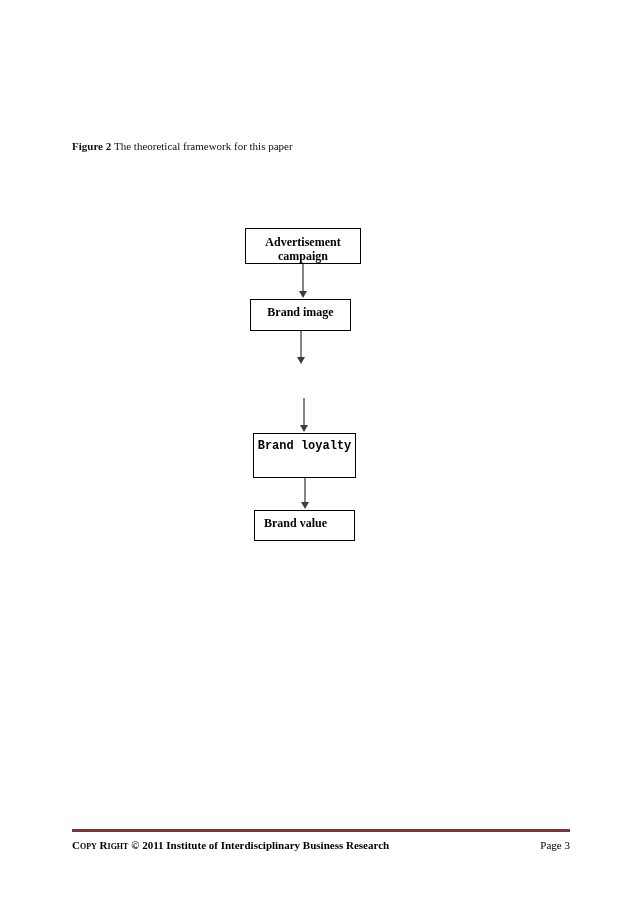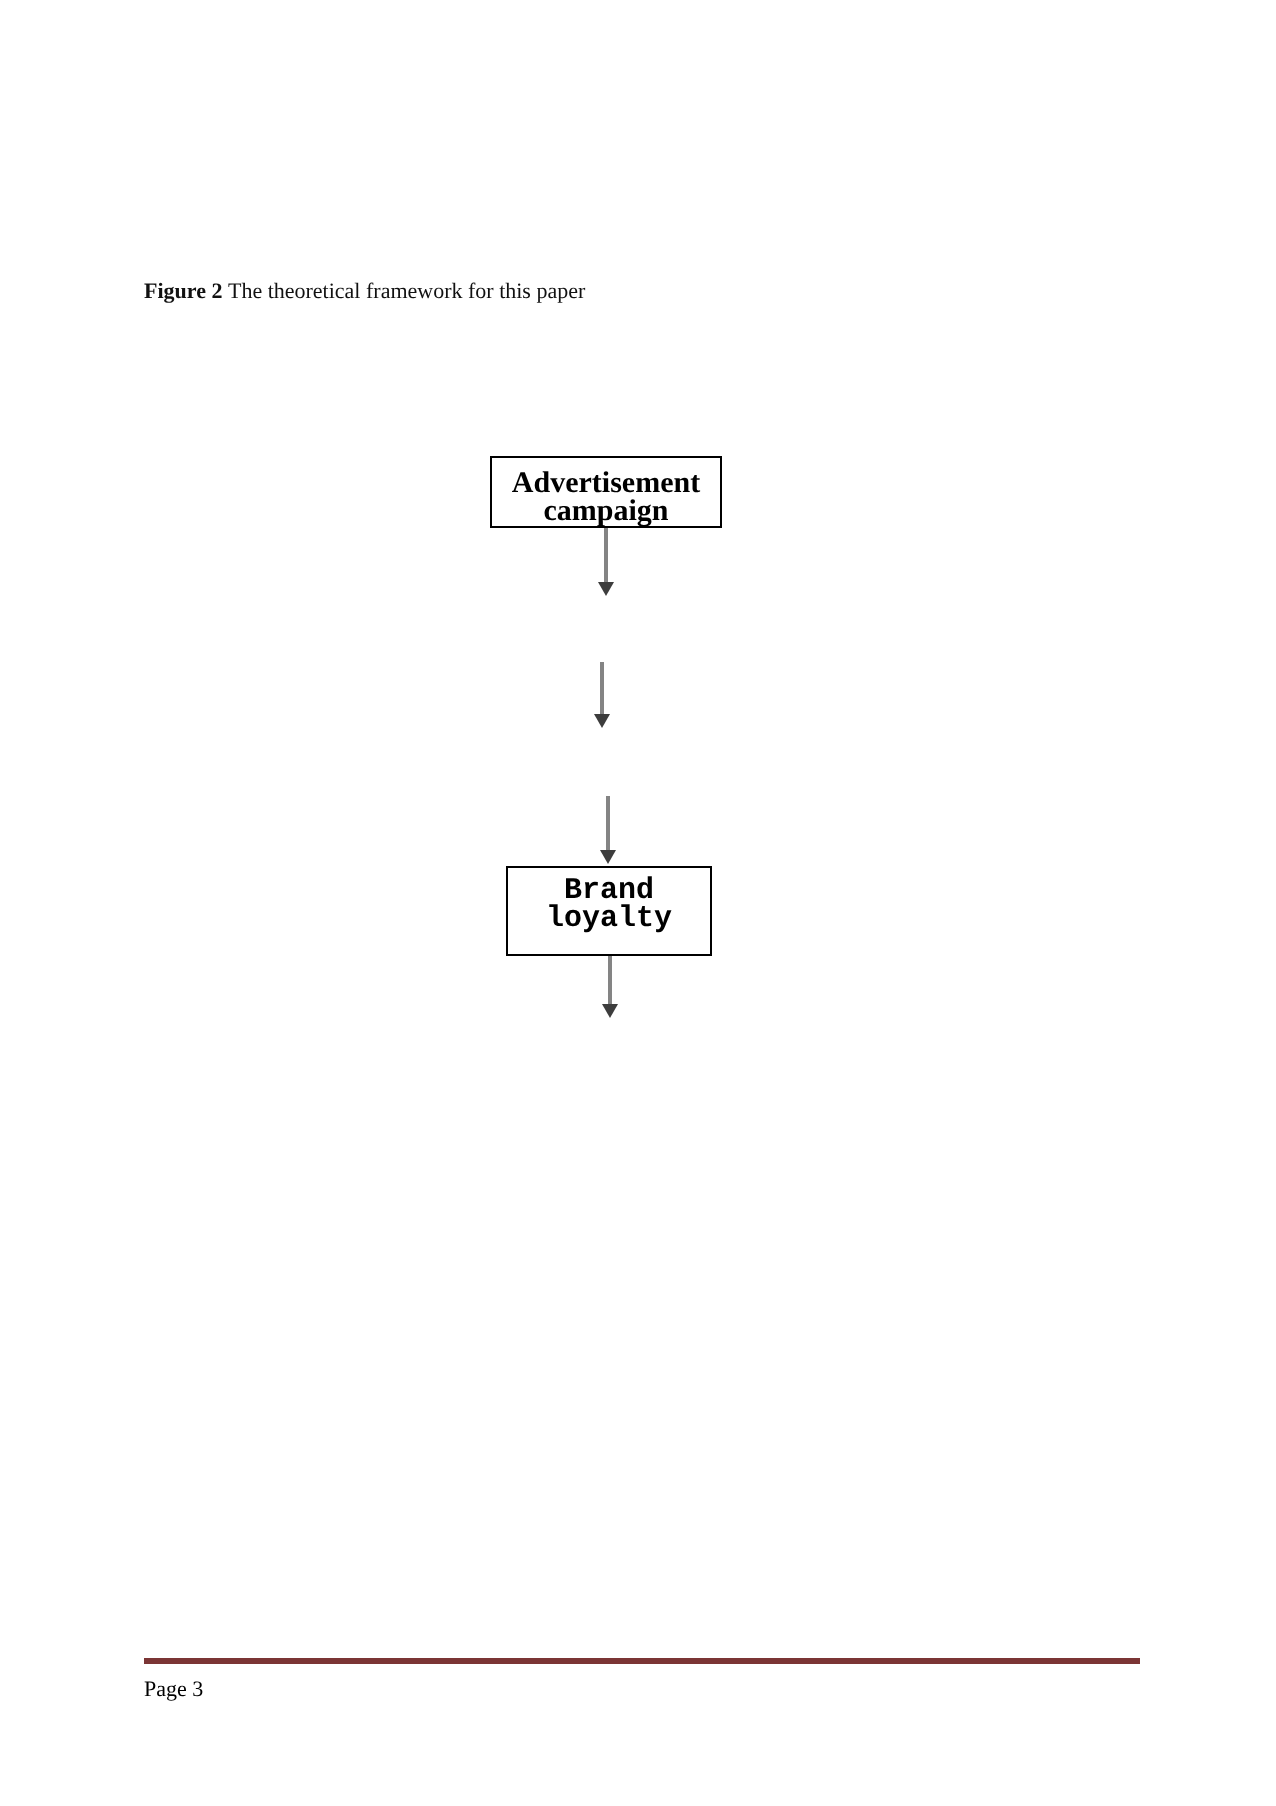--- a/index.html
+++ b/index.html
@@ -44,21 +44,21 @@
     left: 0; top: 0;
     width: 638px;
     height: 903px;
     pointer-events: none;
   }
   .node {
     position: absolute;
     box-sizing: border-box;
     border: 1.2px solid #000000;
     background: #ffffff;
-    font-size: 15px;
+    font-size: 12px;
     font-weight: bold;
     line-height: 14px;
     text-align: center;
     color: #000000;
     pointer-events: auto;
   }
   .node .inner {
     display: block;
     padding-top: 5px;
   }
@@ -160,20 +160,23 @@
         <span>Advertisement</span><br>
         <span>campaign</span>
       </span>
     </div>
 
     <div class="conn" id="conn-1">
       <span class="stem"></span>
       <span class="head"></span>
     </div>
 
+    <div class="node" id="node-image">
+      <span class="inner">Brand image</span>
+    </div>
 
     <div class="conn" id="conn-2">
       <span class="stem"></span>
       <span class="head"></span>
     </div>
 
 
     <div class="conn" id="conn-3">
       <span class="stem"></span>
       <span class="head"></span>
@@ -181,22 +184,26 @@
 
     <div class="node" id="node-loyalty">
       <span class="inner">Brand loyalty</span>
     </div>
 
     <div class="conn" id="conn-4">
       <span class="stem"></span>
       <span class="head"></span>
     </div>
 
+    <div class="node" id="node-value">
+      <span class="inner">Brand value</span>
+    </div>
 
   </div>
 
 
   <div id="footer-rule"></div>
   <div id="footer-row">
+    <span id="footer-copyright"><span>Copy Right</span><span class="rest"> © 2011 Institute of Interdisciplinary Business Research</span></span>
     <span id="footer-page">Page 3</span>
   </div>
 
 </div>
 
 </body></html>

